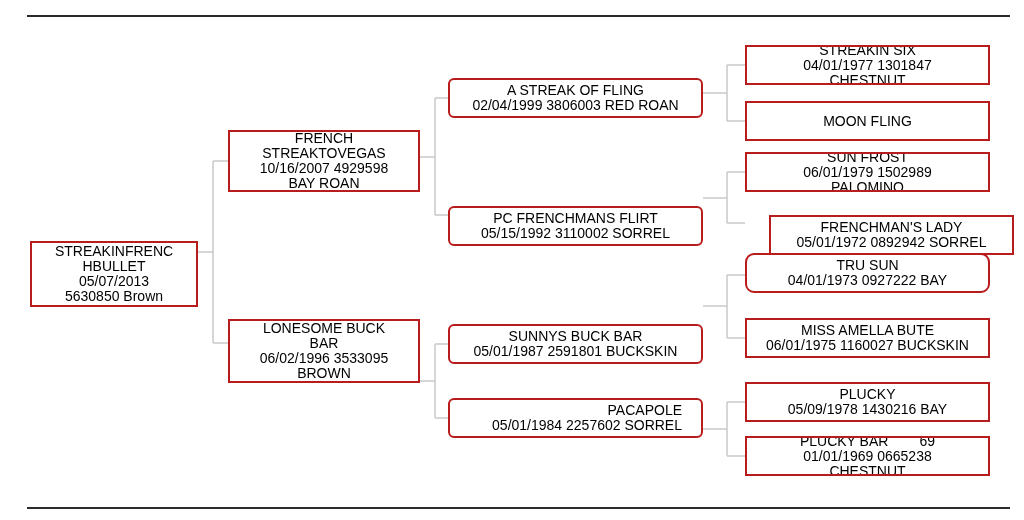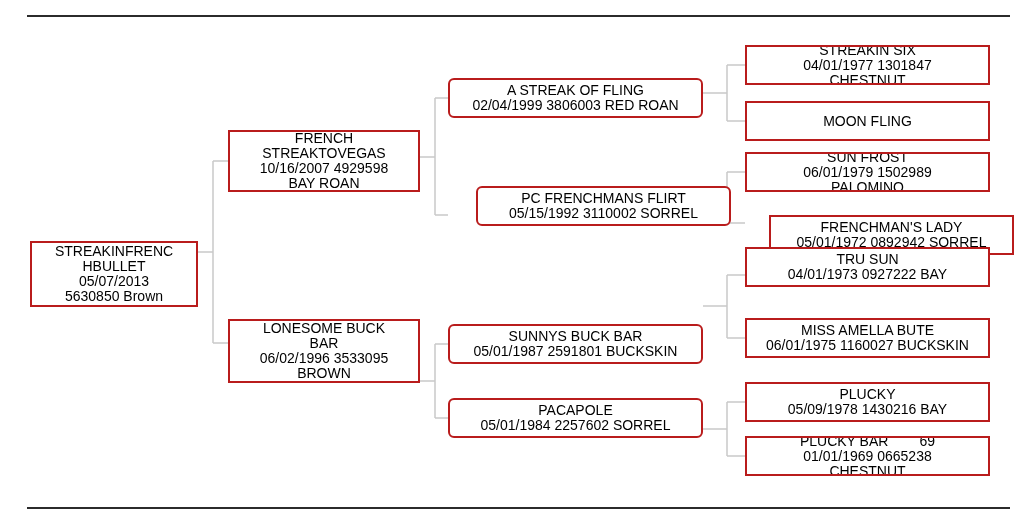--- a/index.html
+++ b/index.html
@@ -64,31 +64,31 @@
   .n-subject { top: 241px; height: 66px; align-items: center; }
 
   
   .g2 { left: 228px; width: 192px; }
   .n-sire { top: 130px; height: 62px; }
   .n-dam  { top: 319px; height: 64px; }
 
   
   .g3 { left: 448px; width: 255px; height: 40px; border-radius: 6px; }
   .n-ss { top: 78px; }
-  .n-sd { top: 186px; margin-left: 28px; }
+  .n-sd { top: 206px; }
   .n-ds { top: 324px; }
-  .n-dd { top: 398px; }
+  .n-dd { top: 398px; text-align: right; }
 
   
   .g4 { left: 745px; width: 245px; height: 40px; }
   .n-sss { top: 45px; }
   .n-ssd { top: 101px; }
   .n-sds { top: 152px; }
   .n-sdd { top: 215px; margin-left: 24px; }
-  .n-dss { top: 247px; }
+  .n-dss { top: 253px; border-radius: 9px; }
   .n-dsd { top: 318px; }
   .n-dds { top: 382px; }
   .n-ddd { top: 436px; }
 </style>
 </head>
 <body>
 
 <div class="stage">
 
   <div class="rule top"></div>

